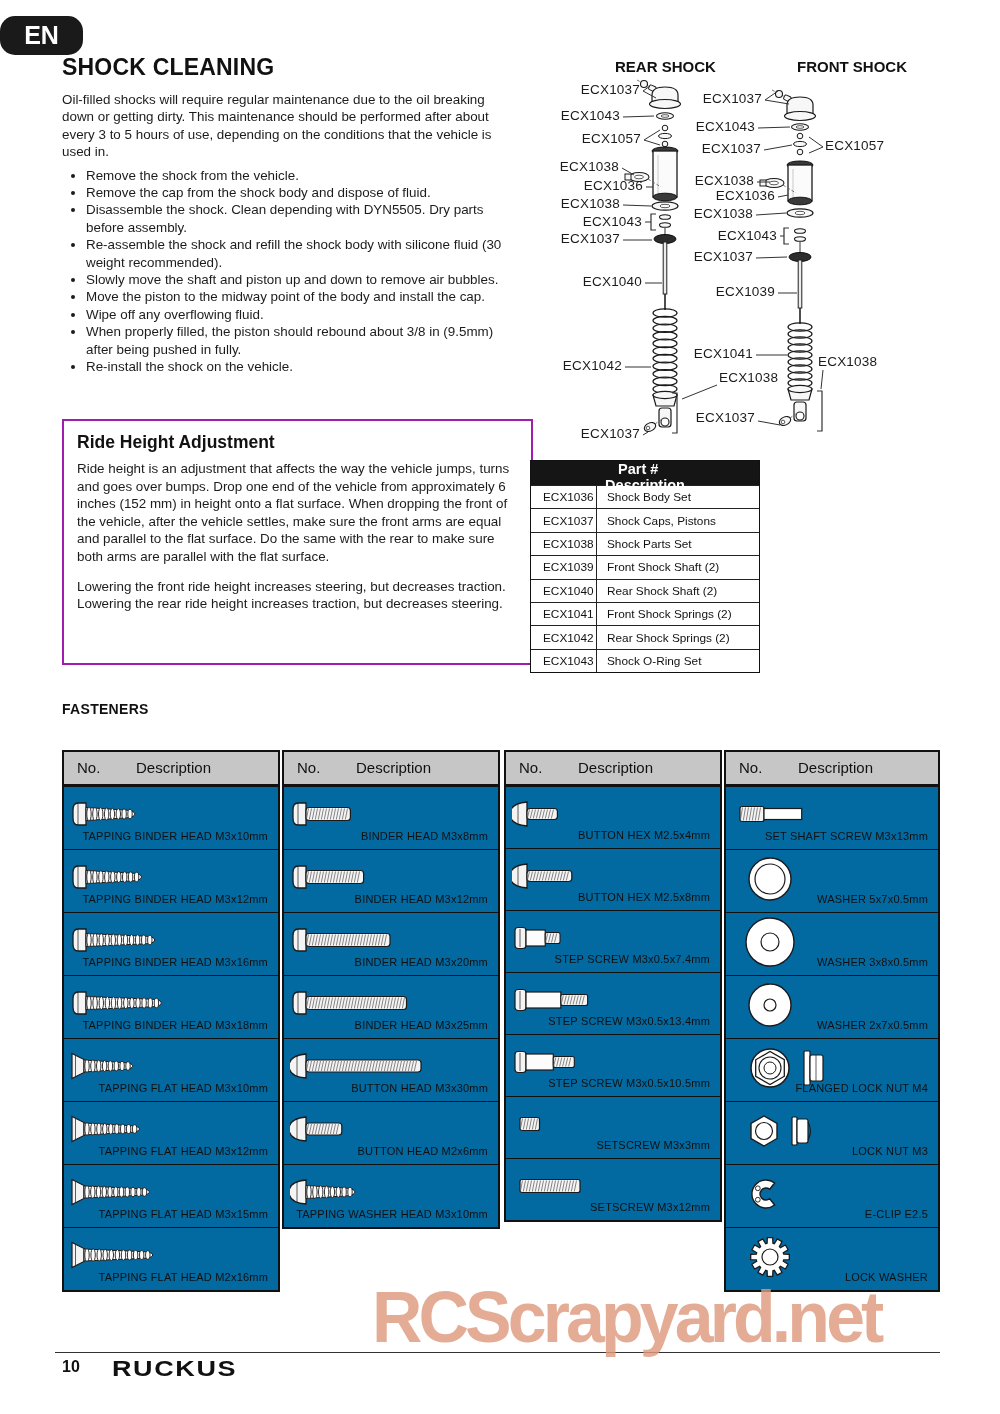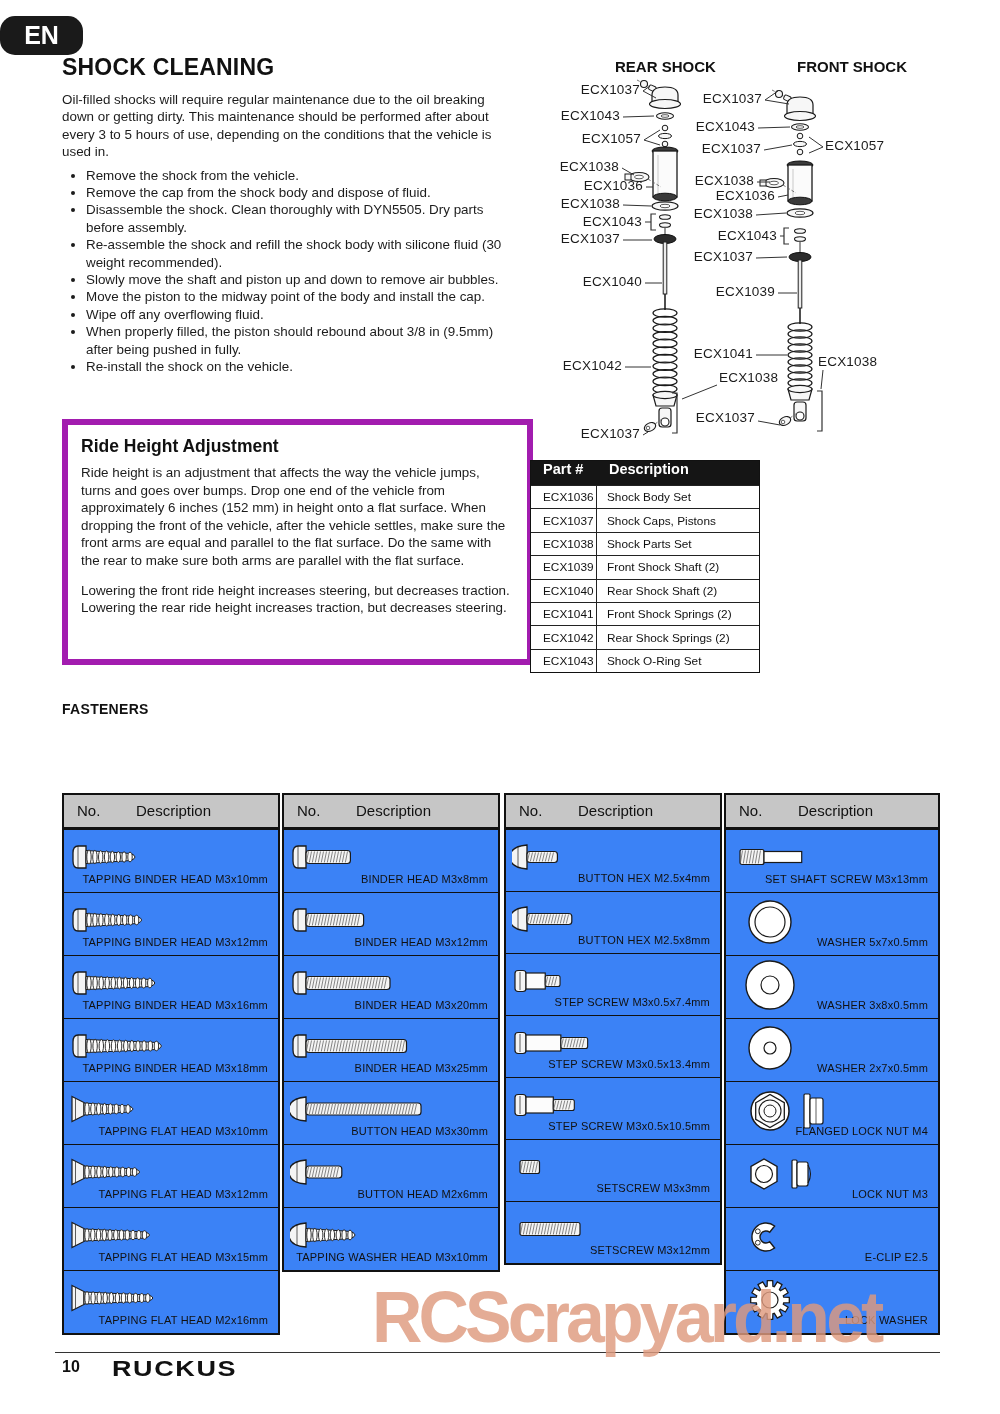--- a/index.html
+++ b/index.html
@@ -9,40 +9,40 @@
   
   .en-tag{left:0;top:16px;width:83px;height:39px;background:#1a1a1a;color:#fff;
           font-size:25px;font-weight:bold;display:flex;align-items:center;justify-content:center;border-radius:15px;}
   
   .leftcol{left:62px;top:54px;width:440px;}
   .h1{font-size:23px;font-weight:bold;letter-spacing:.2px;margin:0 0 10px 0;}
   .body-text{font-size:13.4px;line-height:17.4px;color:#1c1c1c;}
   ul.bullets{margin:6px 0 4px 2px;padding-left:22px;}
   ul.bullets li{font-size:13.4px;line-height:17.4px;margin:0;color:#1c1c1c;}
   
-  .ride-box{left:62px;top:419px;width:471px;height:246px;border:6px solid #a21caf;box-sizing:border-box;
+  .ride-box{left:62px;top:419px;width:471px;height:246px;border:2px solid #a21caf;box-sizing:border-box;
             padding:11px 16px 0 13px;}
   .ride-title{font-size:17.5px;font-weight:bold;margin:0 0 7px 0;}
   .ride-p{font-size:13.4px;line-height:17.6px;margin:0 0 12px 0;color:#1c1c1c;}
   
   .diagram{left:530px;top:55px;width:415px;height:406px;}
   .diag-title{position:absolute;font-size:15px;font-weight:bold;white-space:nowrap;}
   .plabel{position:absolute;font-size:13.5px;color:#1b1b1b;white-space:nowrap;letter-spacing:.2px;}
   
   .parts-table{left:530px;top:460px;width:230px;border:1.5px solid #111;box-sizing:border-box;background:#fff;}
-  .pt-head{display:flex;background:#151515;color:#fff;height:24px;
-           font-size:14.5px;font-weight:bold;}
+  .pt-head{display:flex;background:#151515;color:#fff;height:24px;align-items:center;
+           font-size:14.5px;font-weight:bold;flex-direction:column;}
   .pt-head .c1{width:78px;padding-left:12px;box-sizing:border-box;}
   .pt-row{display:flex;height:22.4px;align-items:center;border-top:1px solid #222;font-size:11.8px;}
   .pt-row .c1{width:66px;padding-left:12px;box-sizing:border-box;border-right:1px solid #222;height:100%;
               display:flex;align-items:center;}
   .pt-row .c2{padding-left:10px;}
   
   .fast-title{left:62px;top:701px;font-size:14px;font-weight:bold;letter-spacing:.3px;}
-  .fcol{position:absolute;border:2px solid #111;box-sizing:border-box;background:#3b82f6;margin-top:43px;}
+  .fcol{position:absolute;border:2px solid #111;box-sizing:border-box;background:#0369a1;}
   .fcol-head{height:32px;background:#c6c6c6;border-bottom:2px solid #111;position:relative;
              font-size:15px;color:#111;}
   .fcol-head .no{position:absolute;left:13px;top:7px;}
   .fcol-head .desc{position:absolute;left:72px;top:7px;}
   .frow{position:relative;border-top:1.5px solid #111;padding-left:13px;}
   .frow:first-of-type{border-top:none;}
   .frow svg{position:absolute;left:6px;top:3px;}
   .flabel{position:absolute;right:10px;bottom:7px;font-size:11px;color:#111;letter-spacing:.2px;}
   
   .watermark{left:372px;top:1276px;font-size:72px;font-weight:bold;letter-spacing:-4px;
@@ -58,21 +58,21 @@
 <body>
 
 <div class="abs en-tag">EN</div>
 
 <div class="abs leftcol">
   <h1 class="h1">SHOCK CLEANING</h1>
   <div class="body-text">Oil-filled shocks will require regular maintenance due to the oil breaking down or getting dirty. This maintenance should be performed after about every 3 to 5 hours of use, depending on the conditions that the vehicle is used in.</div>
   <ul class="bullets" id="bullet-list">
       <li>Remove the shock from the vehicle.</li>
       <li>Remove the cap from the shock body and dispose of fluid.</li>
-      <li>Disassemble the shock. Clean thoroughly with DYN5505. Dry parts before assembly.</li>
+      <li>Disassemble the shock. Clean depending with DYN5505. Dry parts before assembly.</li>
       <li>Re-assemble the shock and refill the shock body with silicone fluid (30 weight recommended).</li>
       <li>Slowly move the shaft and piston up and down to remove air bubbles.</li>
       <li>Move the piston to the midway point of the body and install the cap.</li>
       <li>Wipe off any overflowing fluid.</li>
       <li>When properly filled, the piston should rebound about 3/8 in (9.5mm) after being pushed in fully.</li>
       <li>Re-install the shock on the vehicle.</li>
     </ul>
 </div>
 
 <div class="abs ride-box">

